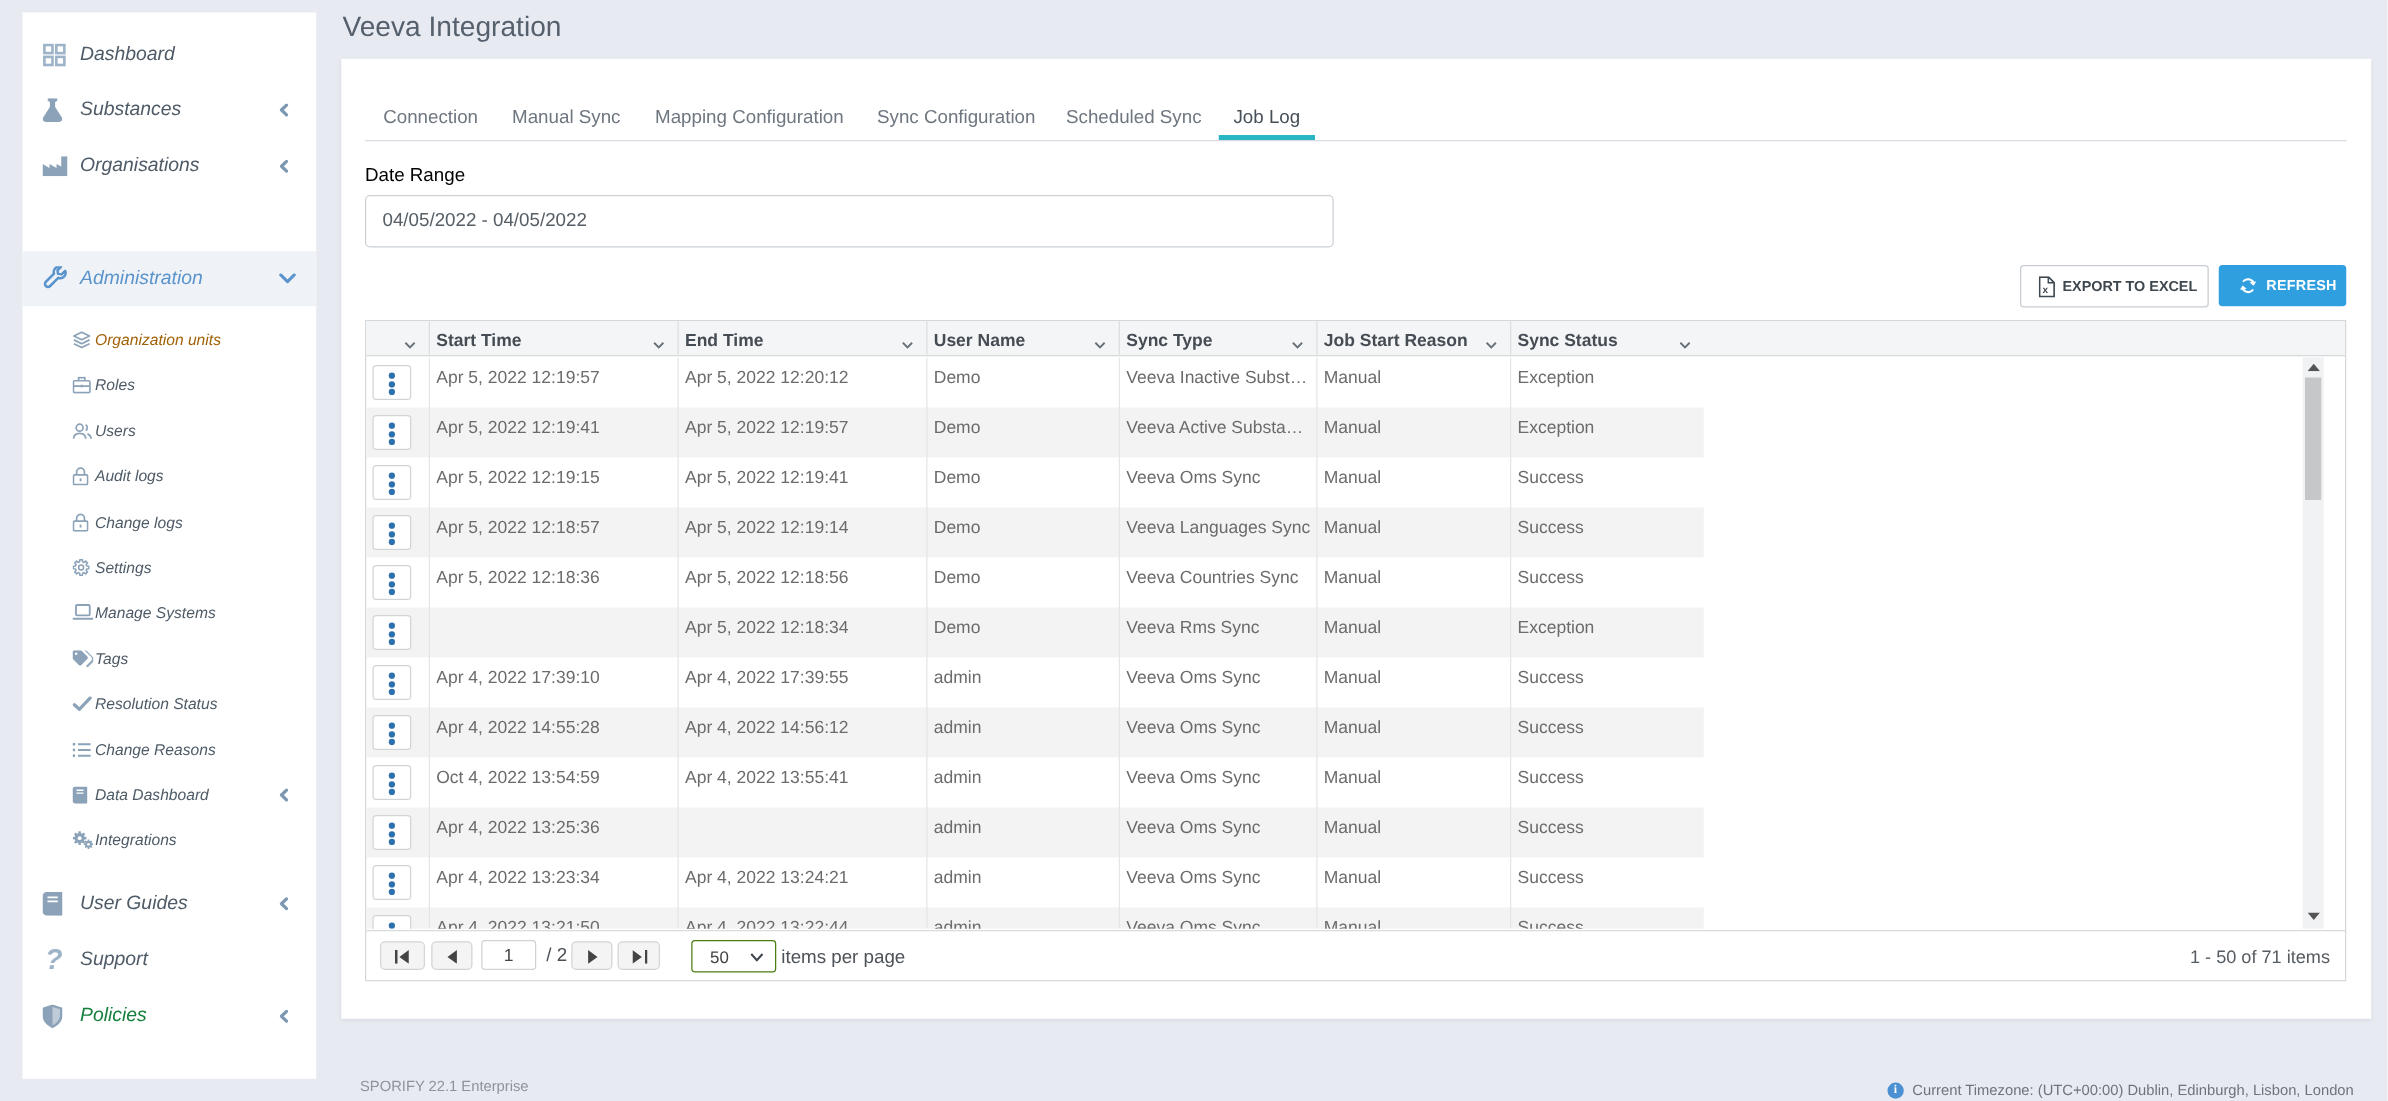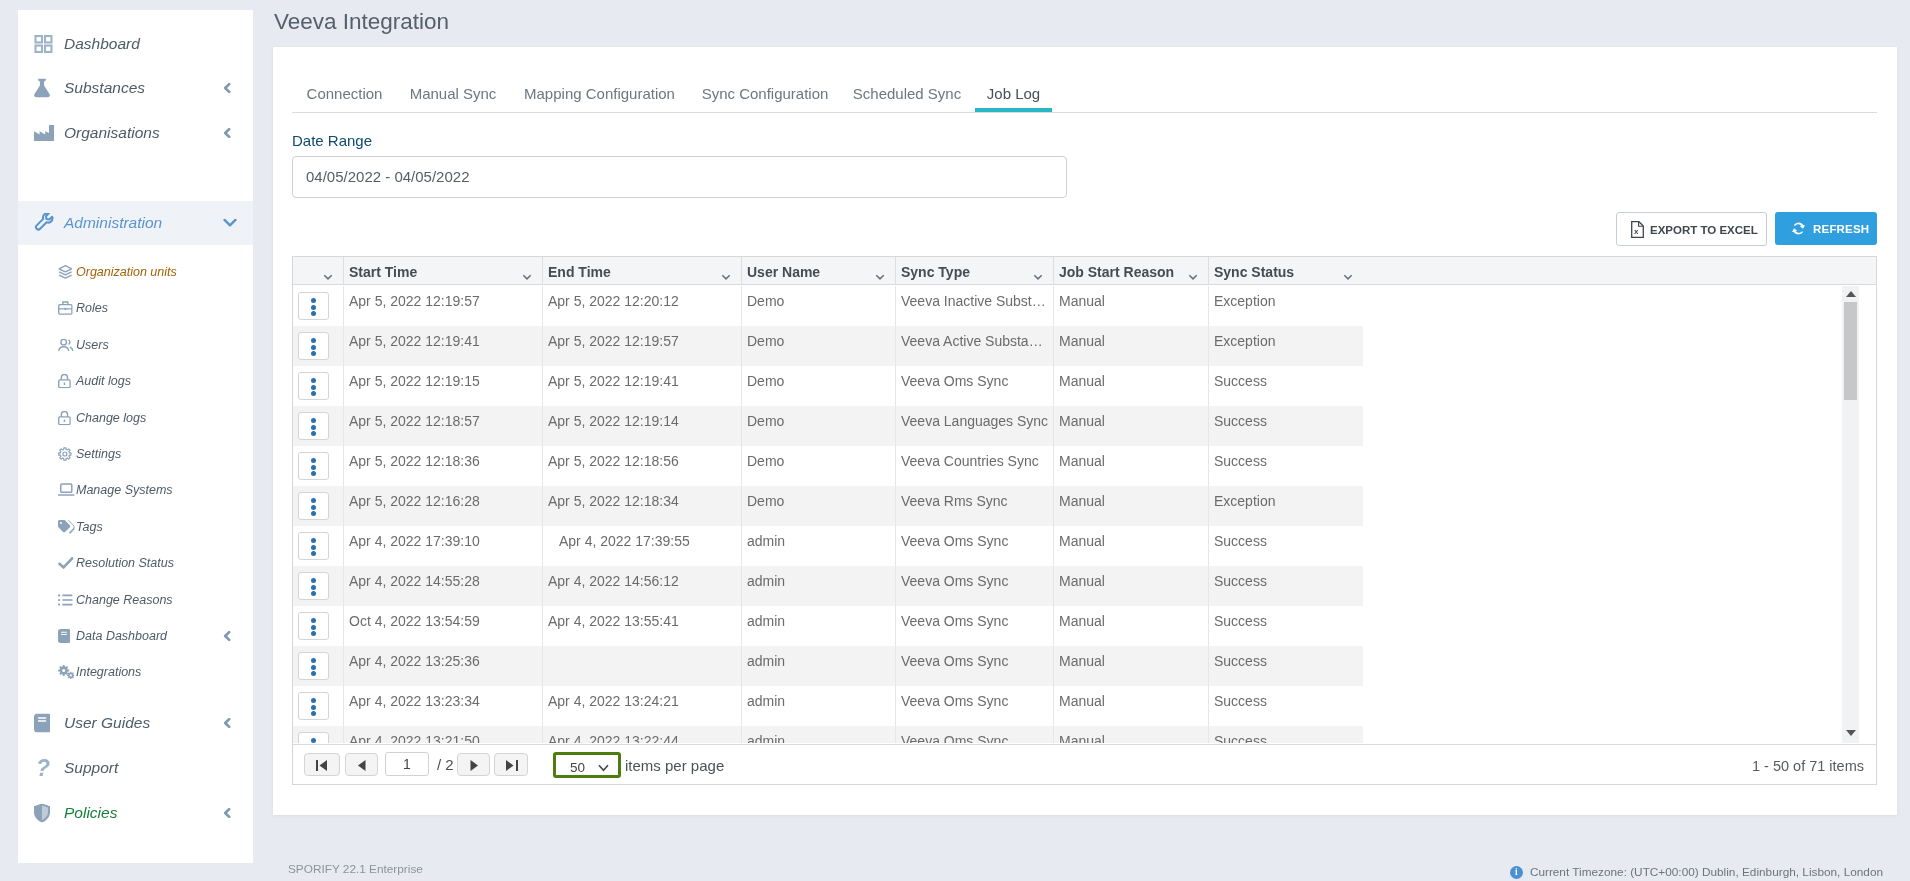--- a/index.html
+++ b/index.html
@@ -144,21 +144,21 @@
   <div id="card"></div>
 <div class="tab" style="left:294px;width:101px;color:#6e7680">Connection</div>
 <div class="tab" style="left:399px;width:108px;color:#6e7680">Manual Sync</div>
 <div class="tab" style="left:511px;width:177px;color:#6e7680">Mapping Configuration</div>
 <div class="tab" style="left:690px;width:150px;color:#6e7680">Sync Configuration</div>
 <div class="tab" style="left:843px;width:128px;color:#6e7680">Scheduled Sync</div>
 <div class="tab" style="left:975px;width:77px;color:#474f58">Job Log</div>
   <div style="position:absolute;left:292px;top:112px;width:1585px;height:1px;background:#d9dce3"></div>
   <div style="position:absolute;left:975px;top:108px;width:77px;height:4px;background:#29b6c5"></div>
 
-<div style="position:absolute;left:292px;top:132px;font-size:15px;color:#0c4a6e">Date Range</div>
+<div style="position:absolute;left:292px;top:132px;font-size:15px;color:#000000">Date Range</div>
 <div style="position:absolute;left:292px;top:156px;width:775px;height:42px;background:#fff;border:1px solid #ccd1d6;border-radius:4px;line-height:40px;padding-left:13px;font-size:15px;color:#565e66">04/05/2022 - 04/05/2022</div>
 
 <div style="position:absolute;left:1616px;top:212px;width:151px;height:34px;background:#fff;border:1px solid #c7cdd3;border-radius:3px">
   <svg style="position:absolute;left:14px;top:8px" width="13" height="17" viewBox="0 0 13 17">
         <path fill="none" stroke="#3e464e" stroke-width="1.3" d="M.7.7h7.2l4.4 4.4v11.2H.7z"></path>
         <path fill="none" stroke="#3e464e" stroke-width="1.1" d="M7.6.9v4.3h4.4"></path>
         <text x="3" y="13" font-size="8" font-weight="bold" fill="#3e464e" font-family="Liberation Sans">x</text>
       </svg>
   <span style="position:absolute;left:33px;top:11px;font-size:11.5px;font-weight:bold;color:#3e464e;white-space:nowrap">EXPORT TO EXCEL</span>
 </div>
@@ -273,33 +273,32 @@
 <div class="cell" style="left:255px;top:160px;width:188px">Apr 5, 2022 12:18:56</div>
 <div class="cell" style="left:454px;top:160px;width:143px">Demo</div>
 <div class="cell" style="left:608px;top:160px;width:148px">Veeva Countries Sync</div>
 <div class="cell" style="left:766px;top:160px;width:144px">Manual</div>
 <div class="cell" style="left:921px;top:160px;width:145px">Success</div>
 <div class="dotbtn" style="top:206px">
         <i style="top:5px"></i>
         <i style="top:11.5px"></i>
         <i style="top:18px"></i>
       </div>
-<div class="cell" style="left:56px;top:200px;width:188px">Apr 5, 2022 12:16:28</div>
 <div class="cell" style="left:255px;top:200px;width:188px">Apr 5, 2022 12:18:34</div>
 <div class="cell" style="left:454px;top:200px;width:143px">Demo</div>
 <div class="cell" style="left:608px;top:200px;width:148px">Veeva Rms Sync</div>
 <div class="cell" style="left:766px;top:200px;width:144px">Manual</div>
 <div class="cell" style="left:921px;top:200px;width:145px">Exception</div>
 <div class="dotbtn" style="top:246px">
         <i style="top:5px"></i>
         <i style="top:11.5px"></i>
         <i style="top:18px"></i>
       </div>
 <div class="cell" style="left:56px;top:240px;width:188px">Apr 4, 2022 17:39:10</div>
-<div class="cell" style="left:266px;top:240px;width:188px">Apr 4, 2022 17:39:55</div>
+<div class="cell" style="left:255px;top:240px;width:188px">Apr 4, 2022 17:39:55</div>
 <div class="cell" style="left:454px;top:240px;width:143px">admin</div>
 <div class="cell" style="left:608px;top:240px;width:148px">Veeva Oms Sync</div>
 <div class="cell" style="left:766px;top:240px;width:144px">Manual</div>
 <div class="cell" style="left:921px;top:240px;width:145px">Success</div>
 <div class="dotbtn" style="top:286px">
         <i style="top:5px"></i>
         <i style="top:11.5px"></i>
         <i style="top:18px"></i>
       </div>
 <div class="cell" style="left:56px;top:280px;width:188px">Apr 4, 2022 14:55:28</div>
@@ -376,21 +375,21 @@
 <div style="position:absolute;top:753px;height:23px;background:#f4f4f4;border:1px solid #d4d4d4;border-radius:4px;left:457px;width:33px">
       <svg style="position:absolute;left:12px;top:5.5px" width="9" height="11" viewBox="0 0 9 11">
         <path fill="#444" d="M.5 0v11L8 5.5z"></path>
       </svg>
     </div>
 <div style="position:absolute;top:753px;height:23px;background:#f4f4f4;border:1px solid #d4d4d4;border-radius:4px;left:494px;width:34px">
       <svg style="position:absolute;left:11px;top:5.5px" width="12" height="11" viewBox="0 0 12 11">
         <path fill="#444" d="M10 0h2v11h-2zM0 0v11l7.5-5.5z"></path>
       </svg>
     </div>
-<div style="position:absolute;left:553px;top:752px;width:68px;height:26px;background:#fff;border:3px solid #4d7c0f;border-radius:3px">
+<div style="position:absolute;left:553px;top:752px;width:68px;height:26px;background:#fff;border:1px solid #4d7c0f;border-radius:3px">
   <span style="position:absolute;left:14px;top:5px;font-size:13.5px;color:#444">50</span>
   <svg style="position:absolute;right:9px;top:9px" width="11" height="8" viewBox="0 0 11 8">
         <path fill="none" stroke="#3f464e" stroke-width="1.6" d="M1 1.2l4.5 5L10 1.2"></path>
       </svg>
 </div>
 <div style="position:absolute;left:625px;top:757px;font-size:15px;color:#4c5257">items per page</div>
 <div style="position:absolute;right:46px;top:758px;font-size:14.5px;color:#555b60">1 - 50 of 71 items</div>
 
 <div style="position:absolute;left:288px;top:862px;font-size:11.8px;color:#8d939b">SPORIFY 22.1 Enterprise</div>
 <div style="position:absolute;right:27px;top:864px;height:16px;display:flex;align-items:center">

